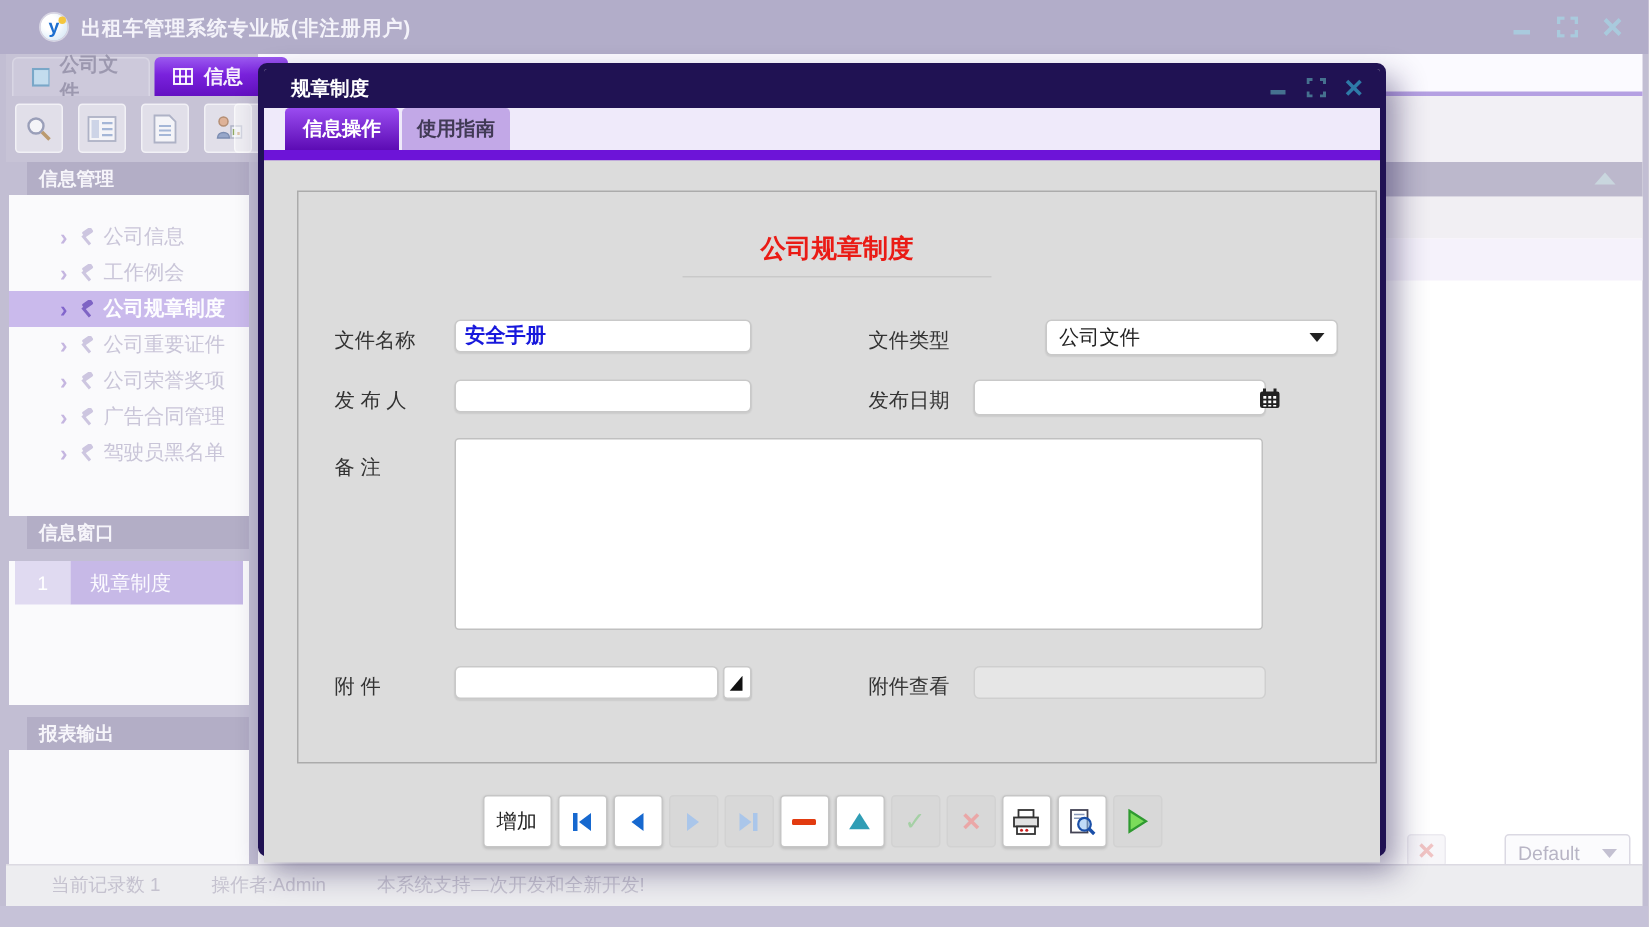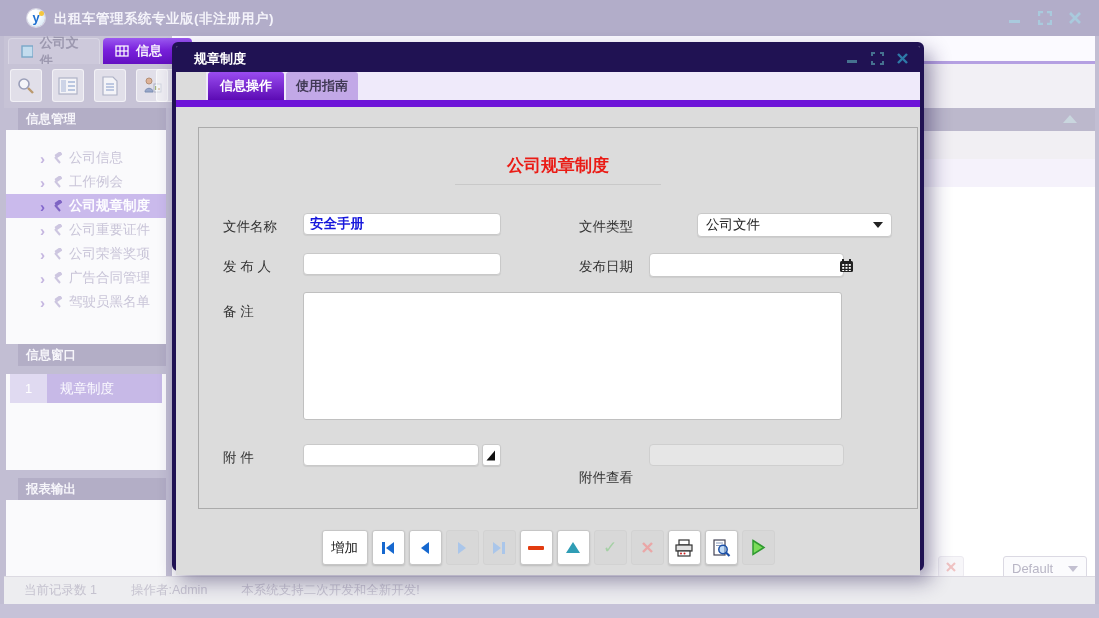--- a/index.html
+++ b/index.html
@@ -47,30 +47,30 @@
   .mc-collapse { position:absolute; right:18px; top:7px; width:0; height:0; border-left:7px solid transparent; border-right:7px solid transparent; border-bottom:8px solid #c9d6de; }
   .mc-row1 { height:28px; background:#f1eff3; }
   .mc-row2 { height:28px; background:#f5f2fb; }
 
   
   .br-clear { position:absolute; left:938px; top:556px; width:26px; height:22px; border:1px solid #eceaf0; border-radius:3px; display:flex; align-items:center; justify-content:center; background:#f7f6f9; }
   .br-combo { position:absolute; left:1003px; top:556px; width:84px; height:25px; background:#fbfbfd; border:1px solid #dbd9e3; border-radius:3px; display:flex; align-items:center; padding:0 8px; color:#b8b5c5; font-size:13px; }
   .br-combo .arrow { margin-left:auto; width:0; height:0; border-left:5px solid transparent; border-right:5px solid transparent; border-top:6px solid #c3c0d1; }
 
   
-  .statusbar { position:absolute; left:4px; top:576px; width:1091px; height:28px; background:#ededf0; border-top:1px solid #dcdae2; display:flex; align-items:center; gap:34px; padding-left:20px; color:#c5c2cf; font-size:12.5px; }
+  .statusbar { position:absolute; left:4px; top:576px; width:1091px; height:28px; background:#ededf0; border-top:1px solid #dcdae2; display:flex; align-items:center; gap:34px; padding-left:30px; color:#c5c2cf; font-size:12.5px; }
   .bottom-strip { position:absolute; left:0; top:604px; width:1099px; height:14px; background:#c6c2d8; }
 
   
   .modal { position:absolute; left:172px; top:42px; width:752px; height:529px; border:4px solid #201253; border-radius:6px; background:#dcdcdc; box-shadow:7px 10px 20px rgba(35,25,80,.45); z-index:10; }
   .m-titlebar { height:26px; background:#201253; display:flex; align-items:center; position:relative; border-radius:2px 2px 0 0; }
   .m-title { margin-left:18px; color:#fff; font-size:13px; font-weight:bold; }
   .m-controls { position:absolute; right:10px; top:4px; display:flex; gap:9px; }
   .mc-btn { width:16px; height:16px; display:flex; align-items:center; justify-content:center; }
-  .m-tabstrip { height:28px; background:#efeafa; display:flex; align-items:flex-end; padding-left:2px;margin-left:30px; }
+  .m-tabstrip { height:28px; background:#efeafa; display:flex; align-items:flex-end; padding-left:14px; }
   .m-tab { height:28px; display:flex; align-items:center; justify-content:center; font-size:13px; font-weight:bold; border-radius:3px 3px 0 0; }
   .m-tab.active { width:76px; background:linear-gradient(#9a4cf0, #5c0bb4); color:#fff; }
   .m-tab.idle { width:72px; margin-left:2px; background:#c2a8e7; color:#413a56; }
   .m-accentbar { height:7px; background:#6d14d8; }
   .m-content { position:relative; height:468px; background:#dcdcdc; }
 
   .form-panel { position:absolute; left:22px; top:20px; width:720px; height:382px; border:1px solid #ababab; background:#dcdcdc; }
   .form-heading { position:absolute; left:50%; top:26px; transform:translateX(-50%); color:#ea1b15; font-size:17px; font-weight:bold; padding:0 52px 7px; border-bottom:1px solid #c9c9c9; white-space:nowrap; }
   .f-label { position:absolute; color:#333; font-size:13.5px; white-space:nowrap; }
   .f-input { position:absolute; height:22px; background:#fff; border:1px solid #c9c9c9; border-radius:4px; font-size:13.5px; padding:0 6px; color:#222; box-shadow:0 1px 1px rgba(0,0,0,.07); font-family:Liberation Sans, sans-serif; }
@@ -356,21 +356,21 @@
         <textarea class="f-textarea" style="left: 104px; top: 164px; width: 539px; height: 128px;"></textarea>
 
         <span class="f-label" style="left:24px; top:321px;">附 件</span>
         <input class="f-input" style="left: 104px; top: 316px; width: 176px;" value="">
         <span class="browse-btn" style="left:283px; top:316px;">
           <svg width="11" height="11">
               <polygon points="9,0.5 9,10.5 0.5,10.5" fill="#111"></polygon>
             </svg>
         </span>
 
-        <span class="f-label" style="left:380px; top:321px;margin-top:20px;">附件查看</span>
+        <span class="f-label" style="left:380px; top:321px;">附件查看</span>
         <input class="f-input disabled" style="left: 450px; top: 316px; width: 195px;" disabled="" value="">
       </div>
 
       <div class="m-toolbar">
         <div class="btn on txt">
             <span>增加</span>
           </div>
         <div class="btn on">
             <svg width="14" height="12" fill="#1668cf">
               <rect x="1" y="0" width="3" height="12"></rect>

